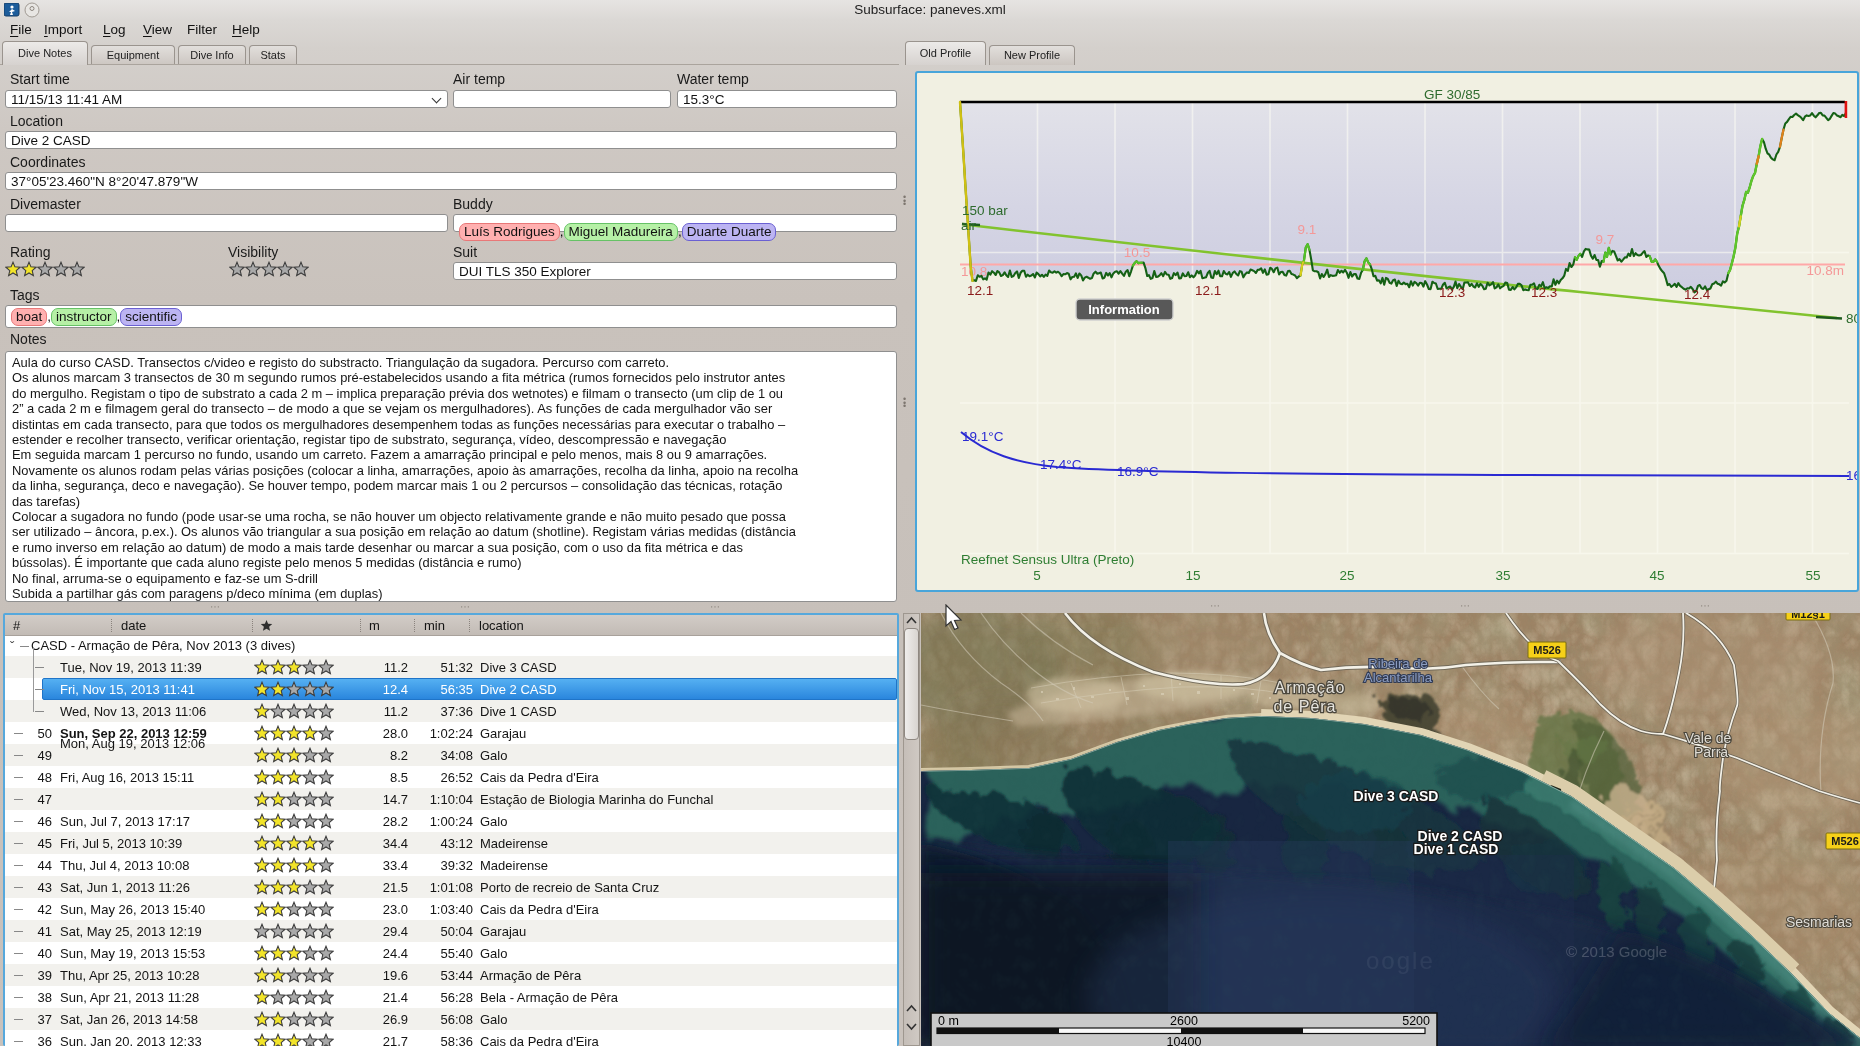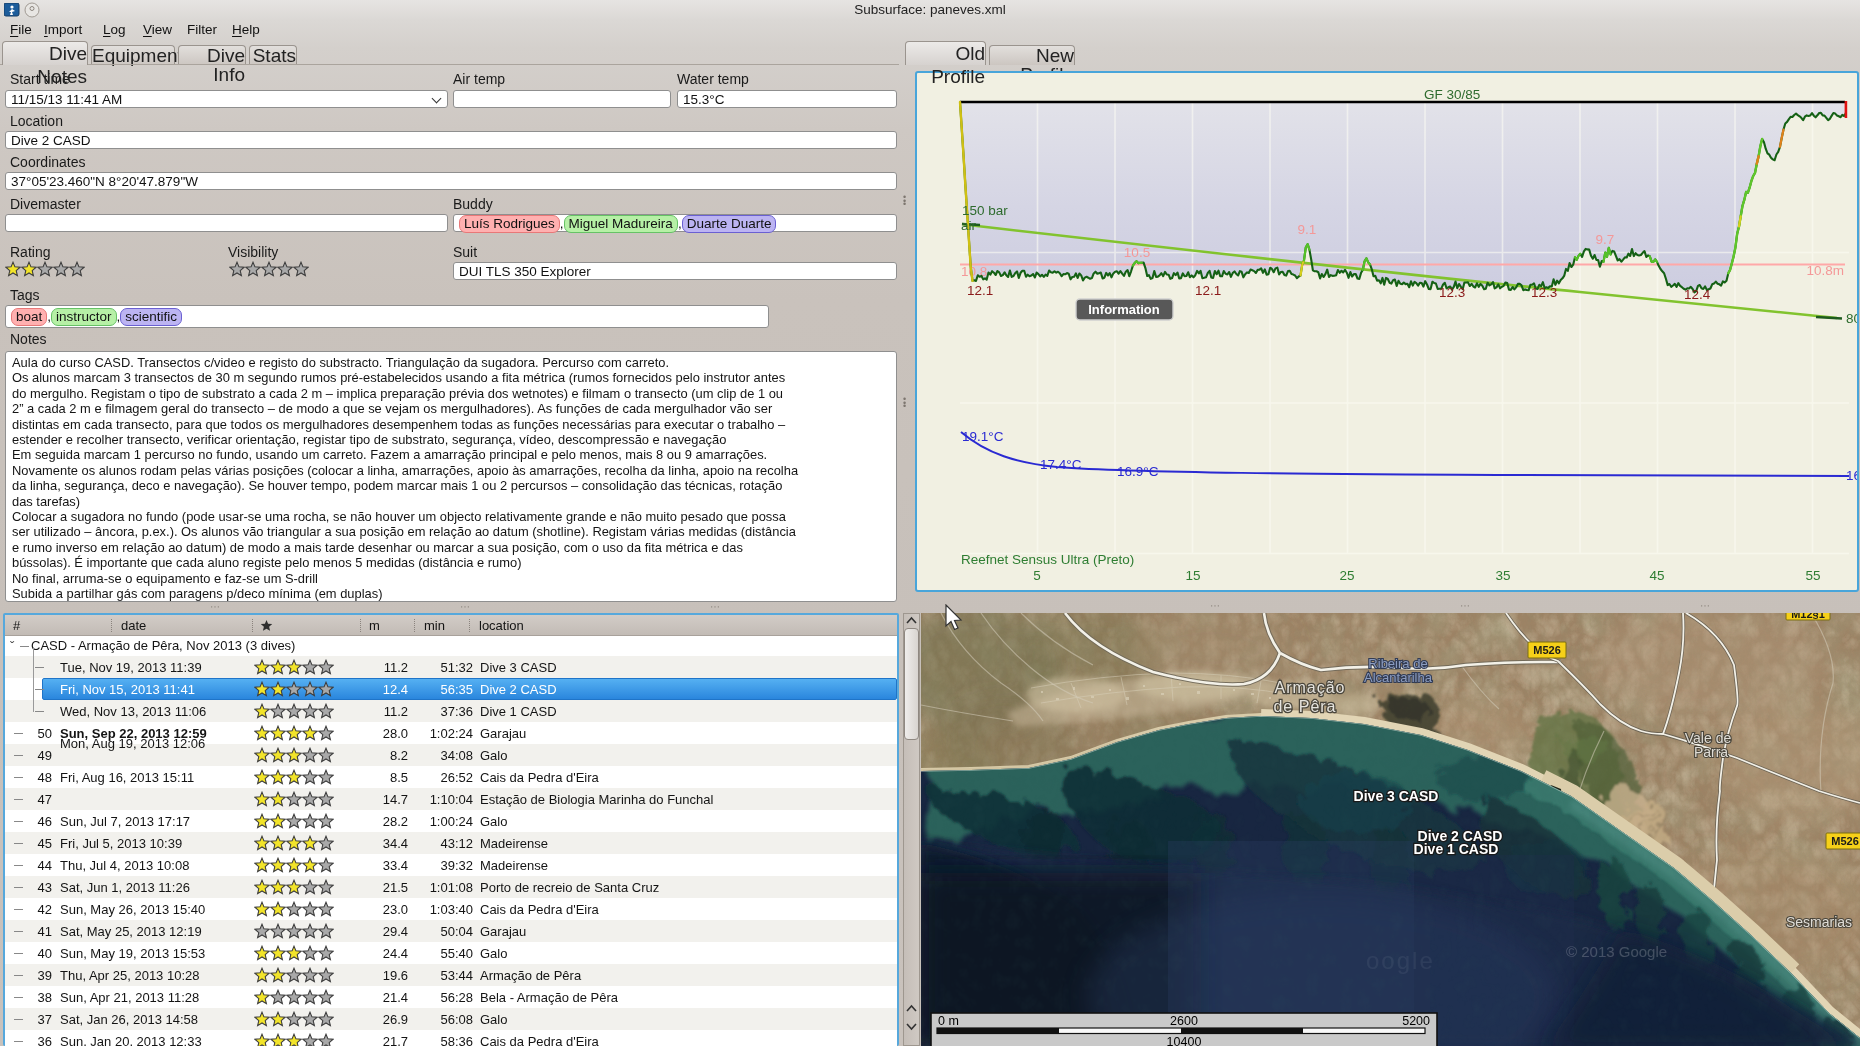--- a/index.html
+++ b/index.html
@@ -1,18 +1,18 @@
 <!DOCTYPE html>
 <html><head><meta charset="utf-8"><style>
 * {margin:0;padding:0;box-sizing:border-box}
 html,body {width:1860px;height:1046px;overflow:hidden;font-family:"Liberation Sans",sans-serif}
 body {background:linear-gradient(180deg,#e6e4e2 0px,#dbd8d5 20px,#d4d0cc 48px,#cec8c3 130px,#c9c2bc 300px,#c7c0ba 640px,#c9c2bc 1046px);position:relative;color:#141414}
 .lbl {position:absolute;font-size:14px;color:#1a1a1a}
 .inp {position:absolute;background:#fff;border:1px solid #8f8f8f;border-radius:3px;font-size:13.5px;color:#111;padding:1px 5px;line-height:15px}
-.tab {position:absolute;border:1px solid #9a948e;border-bottom:none;border-radius:4px 4px 0 0;background:linear-gradient(180deg,#e2dfdc,#ccc6c1);font-size:19px;text-align:right;color:#222}
+.tab {position:absolute;border:1px solid #9a948e;border-bottom:none;border-radius:4px 4px 0 0;background:linear-gradient(180deg,#e2dfdc,#ccc6c1);font-size:11px;text-align:center;color:#222}
 .tab.act {background:linear-gradient(180deg,#eceae8,#d6d2cf);z-index:3}
 .menu {position:absolute;top:22px;font-size:13.5px;color:#111}
 .menu u {text-decoration:underline;text-underline-offset:2px}
 .pill {display:inline-block;border-radius:7px;font-size:13.5px;padding:0 4px;line-height:16px}
 .pr {background:#ffb0b0;border:1.5px solid #e87878}
 .pg {background:#b6f0a6;border:1.5px solid #66c266}
 .pb {background:#bcb4f2;border:1.5px solid #6a60d2}
 #notes {position:absolute;left:5px;top:351px;width:892px;height:251px;background:#fff;border:1px solid #8f8f8f;border-radius:3px;font-size:12.9px;line-height:15.4px;padding:3px 6px;overflow:hidden;white-space:nowrap}
 #tablebox {position:absolute;left:3px;top:613px;width:896px;height:433px;border:2px solid #56a8dc;border-radius:2px;background:#fff}
 #thead {position:absolute;left:5px;top:615px;width:892px;height:21px;background:linear-gradient(180deg,#d2ccc7,#c2bbb5);border-bottom:1px solid #a8a19b;font-size:13px}
@@ -64,21 +64,21 @@
 <div class="inp" style="left:453px;top:90px;width:218px;height:18px"></div>
 <div class="lbl" style="left:677px;top:71px">Water temp</div>
 <div class="inp" style="left:677px;top:90px;width:220px;height:18px">15.3°C</div>
 <div class="lbl" style="left:10px;top:113px">Location</div>
 <div class="inp" style="left:5px;top:131px;width:892px;height:18px">Dive 2 CASD</div>
 <div class="lbl" style="left:10px;top:154px">Coordinates</div>
 <div class="inp" style="left:5px;top:172px;width:892px;height:18px">37°05'23.460"N 8°20'47.879"W</div>
 <div class="lbl" style="left:10px;top:196px">Divemaster</div>
 <div class="inp" style="left:5px;top:214px;width:443px;height:18px"></div>
 <div class="lbl" style="left:453px;top:196px">Buddy</div>
-<div class="inp" style="left:453px;top:214px;width:444px;height:18px;padding-top:0"><span class="pill pr">Luís Rodrigues</span>,<span class="pill pg">Miguel Madureira</span>,<span class="pill pb">Duarte Duarte</span></div>
+<div class="inp" style="left:453px;top:214px;width:444px;height:18px;padding-top:8px"><span class="pill pr">Luís Rodrigues</span>,<span class="pill pg">Miguel Madureira</span>,<span class="pill pb">Duarte Duarte</span></div>
 <div class="lbl" style="left:10px;top:244px">Rating</div>
 <svg style="position:absolute;left:5px;top:261px" width="16" height="16" viewBox="0 0 24 24">
     <path d="M12 1.8 L14.9 8.8 L22.6 9.4 L16.8 14.4 L18.6 21.9 L12 17.9 L5.4 21.9 L7.2 14.4 L1.4 9.4 L9.1 8.8 Z" fill="#f2e42a" stroke="#3c3c3c" stroke-width="1.6"></path>
   </svg>
 <svg style="position:absolute;left:21px;top:261px" width="16" height="16" viewBox="0 0 24 24">
     <path d="M12 1.8 L14.9 8.8 L22.6 9.4 L16.8 14.4 L18.6 21.9 L12 17.9 L5.4 21.9 L7.2 14.4 L1.4 9.4 L9.1 8.8 Z" fill="#f2e42a" stroke="#3c3c3c" stroke-width="1.6"></path>
   </svg>
 <svg style="position:absolute;left:37px;top:261px" width="16" height="16" viewBox="0 0 24 24">
     <path d="M12 1.8 L14.9 8.8 L22.6 9.4 L16.8 14.4 L18.6 21.9 L12 17.9 L5.4 21.9 L7.2 14.4 L1.4 9.4 L9.1 8.8 Z" fill="#a9a9a9" stroke="#3c3c3c" stroke-width="1.6"></path>
   </svg>
@@ -100,21 +100,21 @@
   </svg>
 <svg style="position:absolute;left:277px;top:261px" width="16" height="16" viewBox="0 0 24 24">
     <path d="M12 1.8 L14.9 8.8 L22.6 9.4 L16.8 14.4 L18.6 21.9 L12 17.9 L5.4 21.9 L7.2 14.4 L1.4 9.4 L9.1 8.8 Z" fill="#a9a9a9" stroke="#3c3c3c" stroke-width="1.6"></path>
   </svg>
 <svg style="position:absolute;left:293px;top:261px" width="16" height="16" viewBox="0 0 24 24">
     <path d="M12 1.8 L14.9 8.8 L22.6 9.4 L16.8 14.4 L18.6 21.9 L12 17.9 L5.4 21.9 L7.2 14.4 L1.4 9.4 L9.1 8.8 Z" fill="#a9a9a9" stroke="#3c3c3c" stroke-width="1.6"></path>
   </svg>
 <div class="lbl" style="left:453px;top:244px">Suit</div>
 <div class="inp" style="left:453px;top:262px;width:444px;height:18px">DUI TLS 350 Explorer</div>
 <div class="lbl" style="left:10px;top:287px">Tags</div>
-<div class="inp" style="left:5px;top:305px;width:764px;height:23px;padding-top:2px"><span class="pill pr">boat</span>,<span class="pill pg">instructor</span>,<span class="pill pb">scientific</span></div>
+<div class="inp" style="left:5px;top:305px;width:892px;height:23px;padding-top:2px"><span class="pill pr">boat</span>,<span class="pill pg">instructor</span>,<span class="pill pb">scientific</span></div>
 <div class="lbl" style="left:10px;top:331px">Notes</div>
 <div id="notes">
     <div>Aula do curso CASD. Transectos c/video e registo do substracto. Triangulação da sugadora. Percurso com carreto.</div>
     <div>Os alunos marcam 3 transectos de 30 m segundo rumos pré-estabelecidos usando a fita métrica (rumos fornecidos pelo instrutor antes</div>
     <div>do mergulho. Registam o tipo de substrato a cada 2 m – implica preparação prévia dos wetnotes) e filmam o transecto (um clip de 1 ou</div>
     <div>2” a cada 2 m e filmagem geral do transecto – de modo a que se vejam os mergulhadores). As funções de cada mergulhador vão ser</div>
     <div>distintas em cada transecto, para que todos os mergulhadores desempenhem todas as funções necessárias para executar o trabalho –</div>
     <div>estender e recolher transecto, verificar orientação, registar tipo de substrato, segurança, vídeo, descompressão e navegação</div>
     <div>Em seguida marcam 1 percurso no fundo, usando um carreto. Fazem a amarração principal e pelo menos, mais 8 ou 9 amarrações.</div>
     <div>Novamente os alunos rodam pelas várias posições (colocar a linha, amarrações, apoio às amarrações, recolha da linha, apoio na recolha</div>

